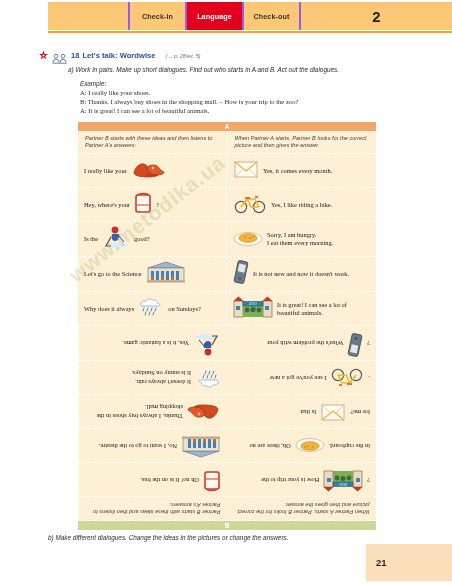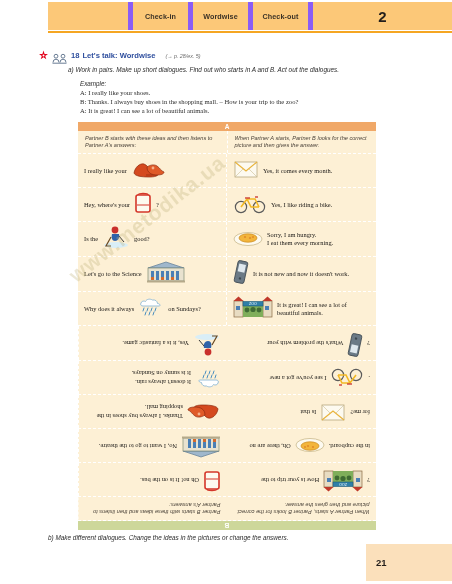--- a/index.html
+++ b/index.html
@@ -7,21 +7,21 @@
     width:452px;height:584px;background:#ffffff;
     font-family:"Liberation Sans", sans-serif;
     overflow:hidden;position:relative;
   }
 
   
   .topbar{position:absolute;left:48px;top:2px;width:404px;height:28px;display:flex;align-items:stretch;}
   .tab{
     background:#fcc878;color:#3b3226;font-size:7.2px;font-weight:bold;
     display:flex;align-items:center;justify-content:center;
-    border-left:5px solid #8b5cf6;letter-spacing:.1px;
+    border-left:2px solid #8b5cf6;letter-spacing:.1px;
   }
   .tab.blank{flex:0 0 80px;border-left:none;}
   .tab.t{flex:0 0 55px;}
   .tab.active{background:#e2001a;color:#ffffff;}
   .tab.num{flex:1 1 auto;font-size:15px;font-weight:bold;color:#231f1c;}
   .topbar-underline{position:absolute;left:48px;top:31px;width:404px;height:2.2px;background:#f5a623;}
 
   
   .heading-row{position:absolute;left:38px;top:50px;display:flex;align-items:center;gap:3px;text-align:right;}
   .ico-star{width:11px;height:11px;position:relative;display:inline-block;}
@@ -66,21 +66,21 @@
   .pagenum{position:absolute;left:366px;top:544px;width:86px;height:37px;background:#fbe0bb;
            display:flex;align-items:center;padding-left:10px;box-sizing:border-box;
            font-size:9.5px;font-weight:bold;color:#231f1c;}
 </style>
 </head>
 <body>
 
 <div class="topbar">
   <div class="tab blank"></div>
   <div class="tab t">Check-in</div>
-  <div class="tab t">Wordwise</div>
+  <div class="tab t active">Language</div>
   <div class="tab t">Check-out</div>
   <div class="tab num">2</div>
 </div>
 <div class="topbar-underline"></div>
 
 <div class="heading-row">
   <span class="ico-star">
     <svg width="11" height="11" viewBox="0 0 11 11">
       <path d="M5.5 0.6 L6.6 3.9 L10 3.9 L7.2 5.9 L8.3 9.2 L5.5 7.2 L2.7 9.2 L3.8 5.9 L1 3.9 L4.4 3.9 Z" fill="#e2001a"></path>
       <circle cx="5.5" cy="5.4" r="1" fill="#ffffff"></circle>

